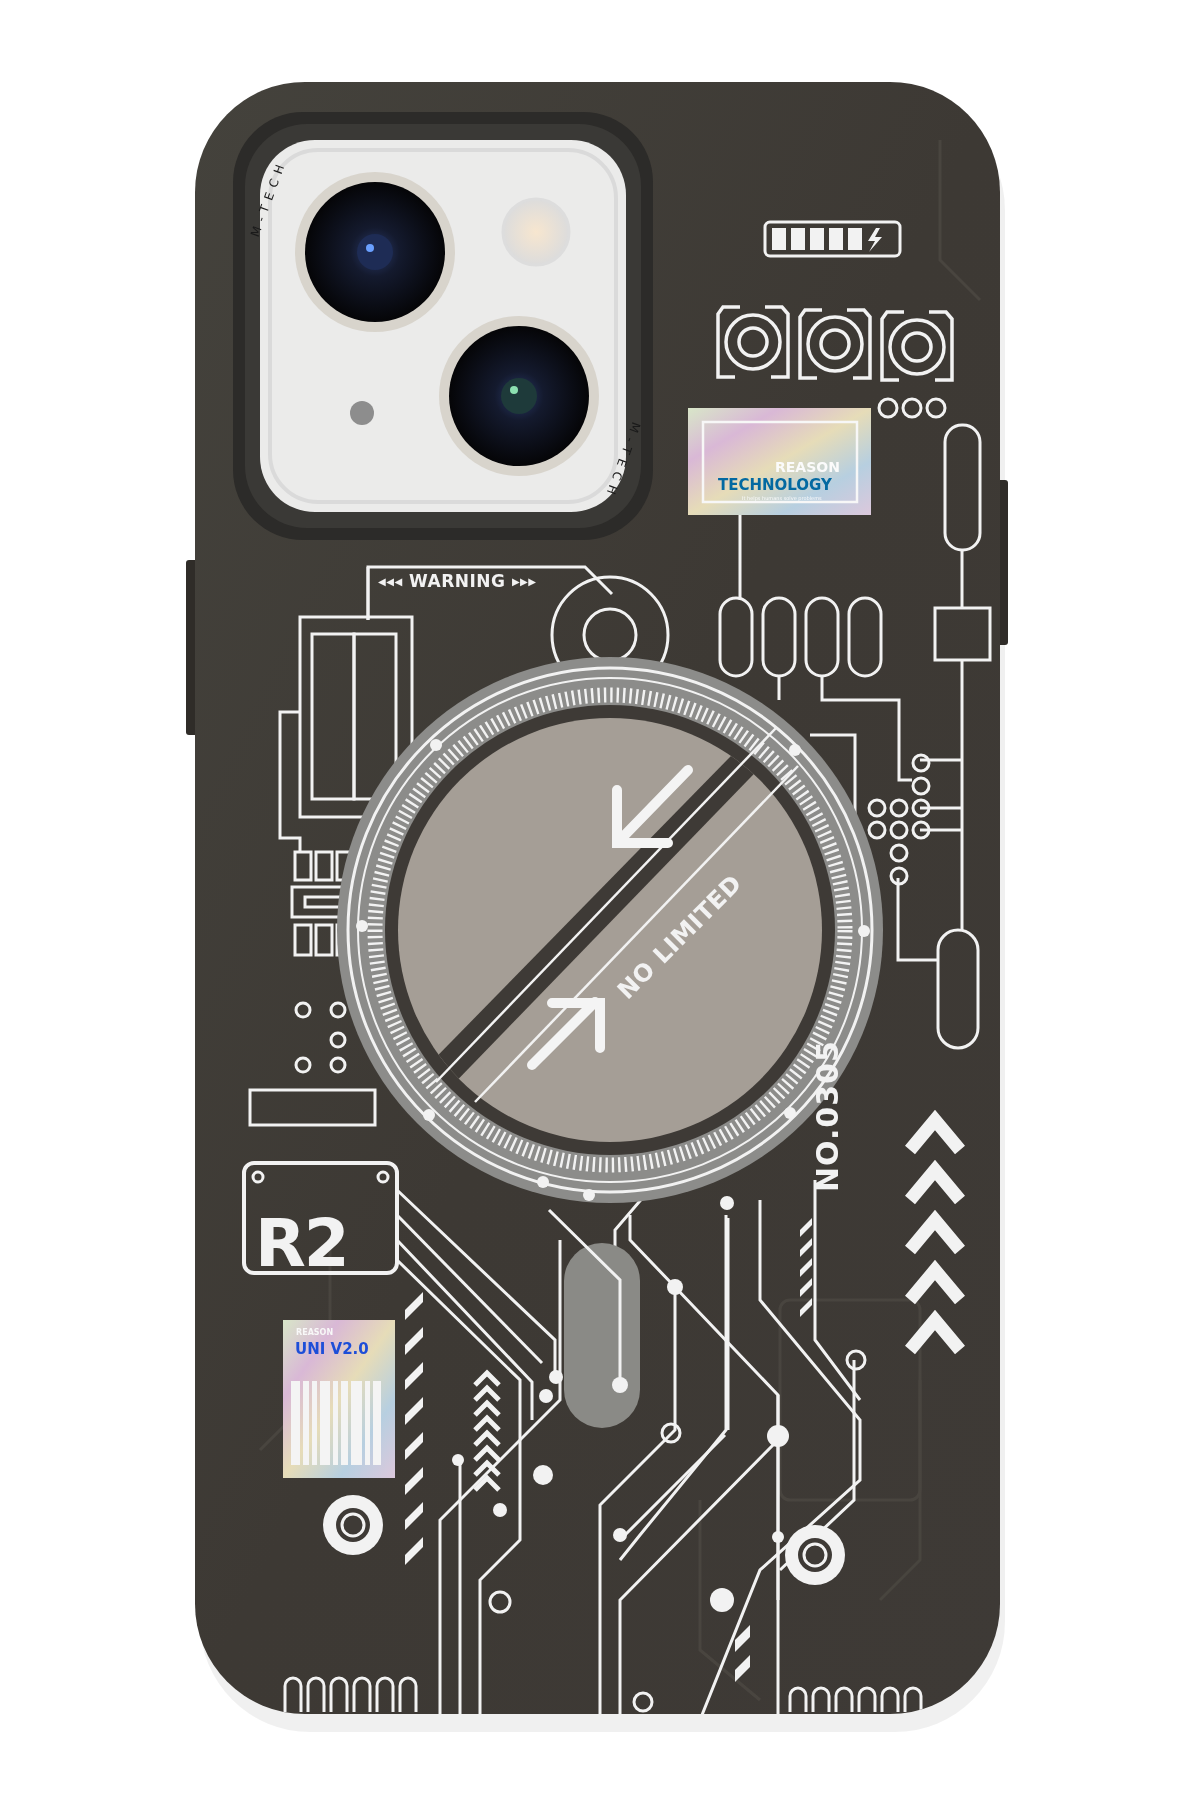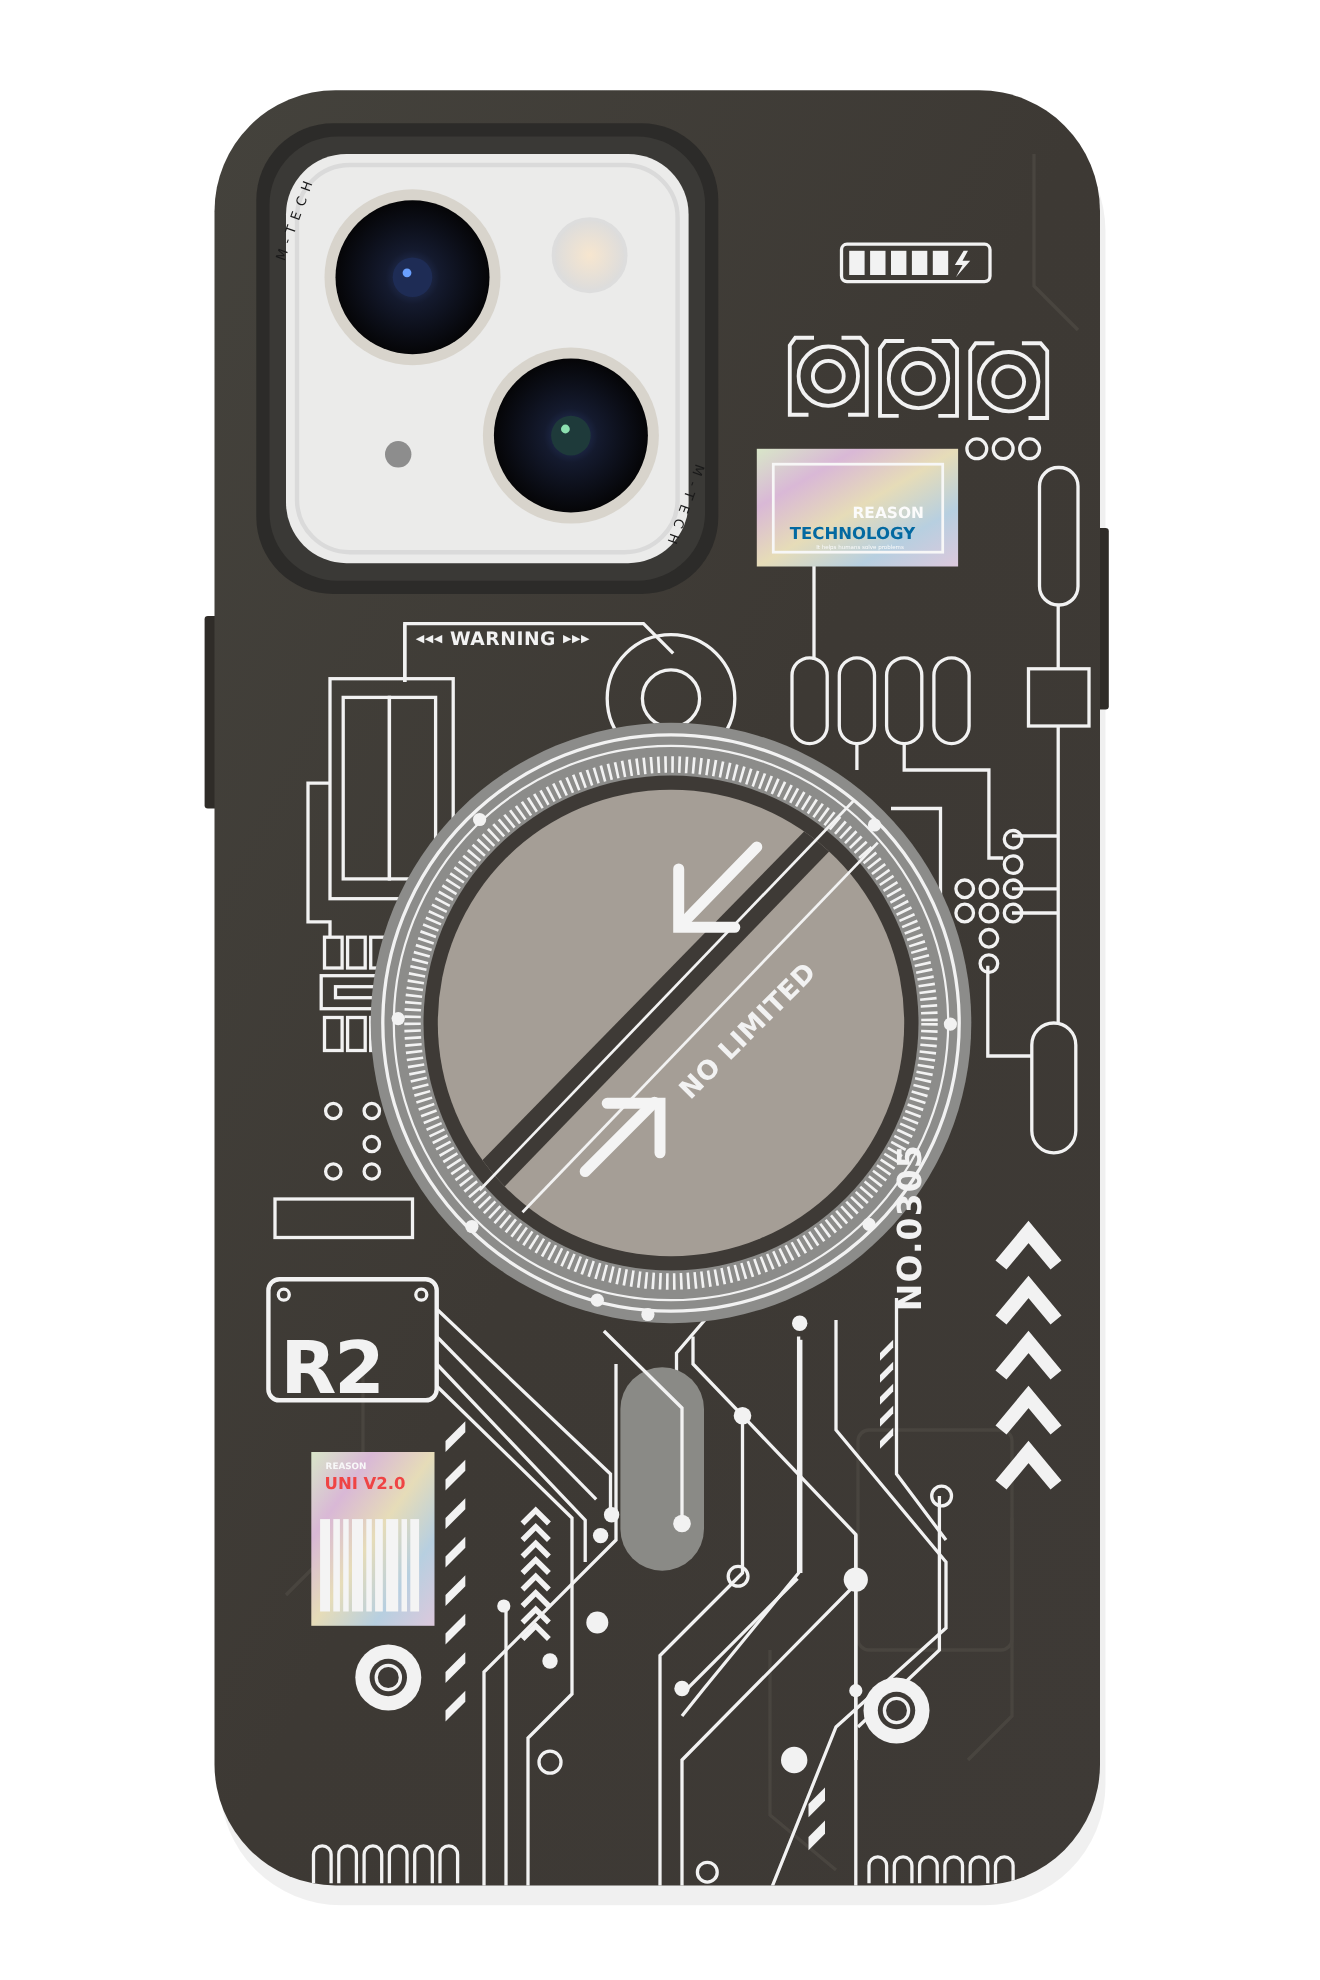--- a/index.html
+++ b/index.html
@@ -363,21 +363,21 @@
   <span style="font-size:10px; vertical-align:2px;">◀◀◀</span>
   <span>WARNING</span>
   <span style="font-size:10px; vertical-align:2px;">▶▶▶</span>
 </div>
 
 <div class="lbl" style="left:775px; top:459px; font-size:14px; color:#fbfbfb;">REASON</div>
 <div class="lbl" style="left:718px; top:476px; font-size:15px; color:#0369a1;">TECHNOLOGY</div>
 <div class="lbl" style="left:742px; top:495px; font-size:5px; font-weight:normal; color:#fbfbfb;">It helps humans solve problems</div>
 
 <div class="lbl" style="left:296px; top:1328px; font-size:8px; color:#f8f8f8;">REASON</div>
-<div class="lbl" style="left:295px; top:1340px; font-size:15px; color:#ef4444;">UNI V2.0</div>
+<div class="lbl" style="left:295px; top:1340px; font-size:15px; color:#1d4ed8;">UNI V2.0</div>
 
 <div class="lbl" style="left:255px; top:1178px; font-size:66px; letter-spacing:-2px; margin-top:27px;">R2</div>
 
 <div class="lbl" style="left:810px; top:1192px; font-size:30px; transform:rotate(-90deg); transform-origin:left top; letter-spacing:1px;">NO.0305</div>
 
 <div class="lbl" style="left:612px; top:985px; font-size:24px; transform:rotate(-45deg); transform-origin:left top; letter-spacing:0.5px;">NO LIMITED</div>
 
 <div class="lbl" style="left:248px; top:234px; font-size:12px; font-weight:normal; color:#1a1a1a; letter-spacing:6px; transform:rotate(-70deg); transform-origin:left top;">M-TECH</div>
 <div class="lbl" style="left:643px; top:425px; font-size:12px; font-weight:normal; color:#1a1a1a; letter-spacing:6px; transform:rotate(110deg); transform-origin:left top;">M-TECH</div>
 

